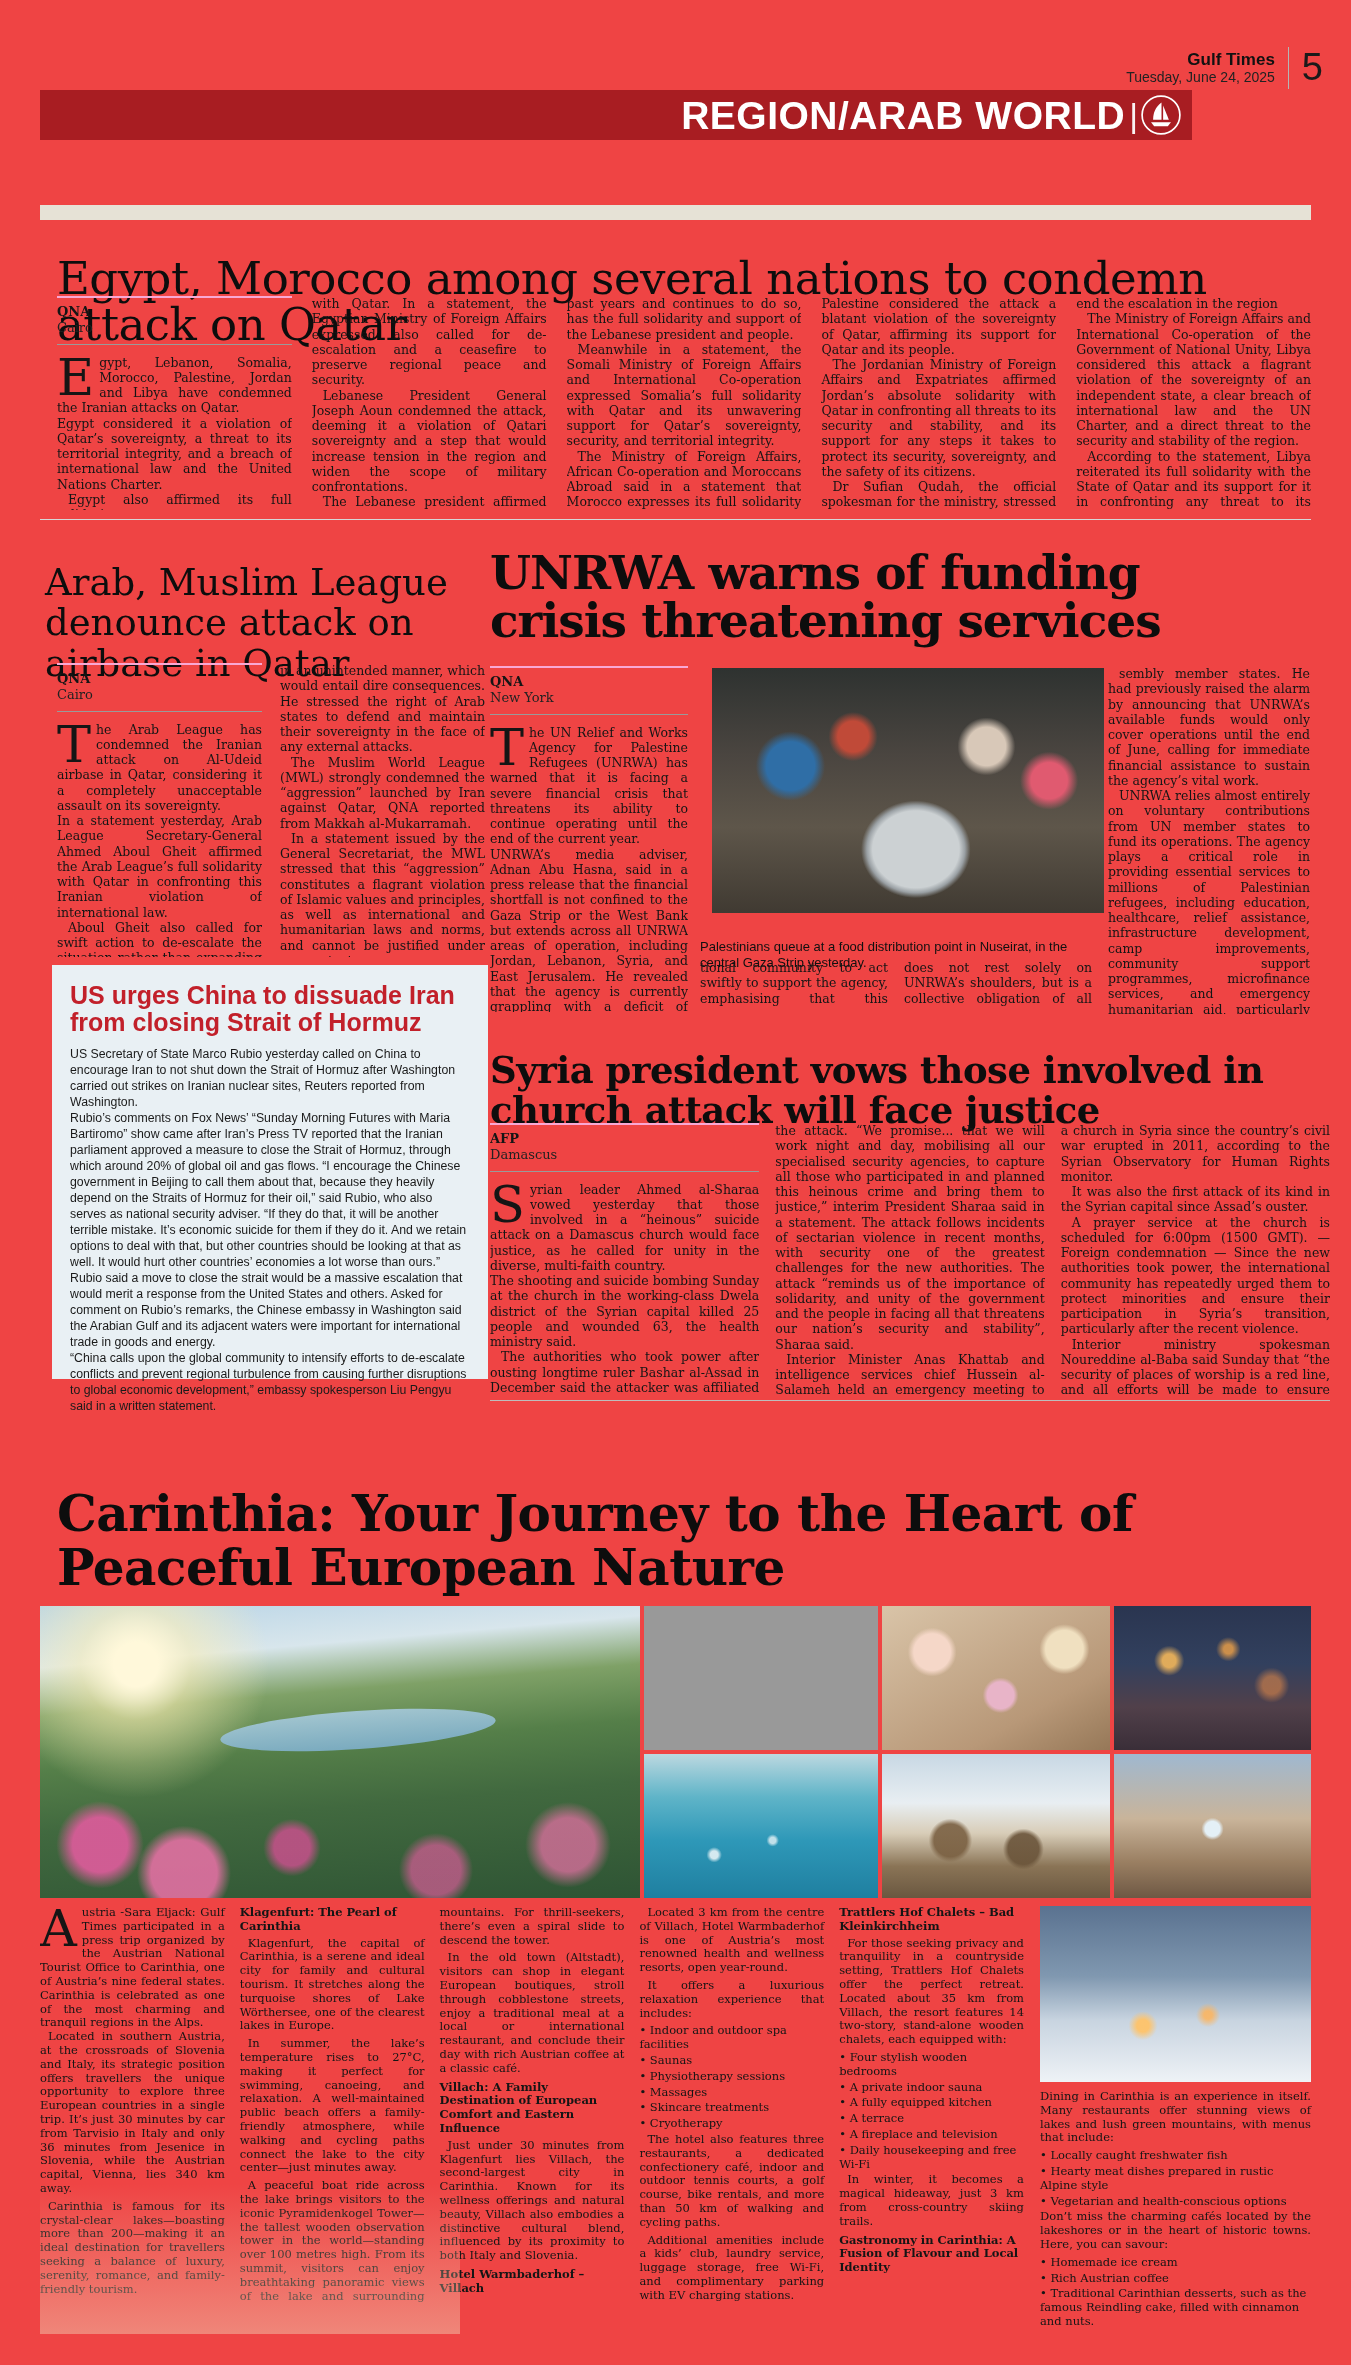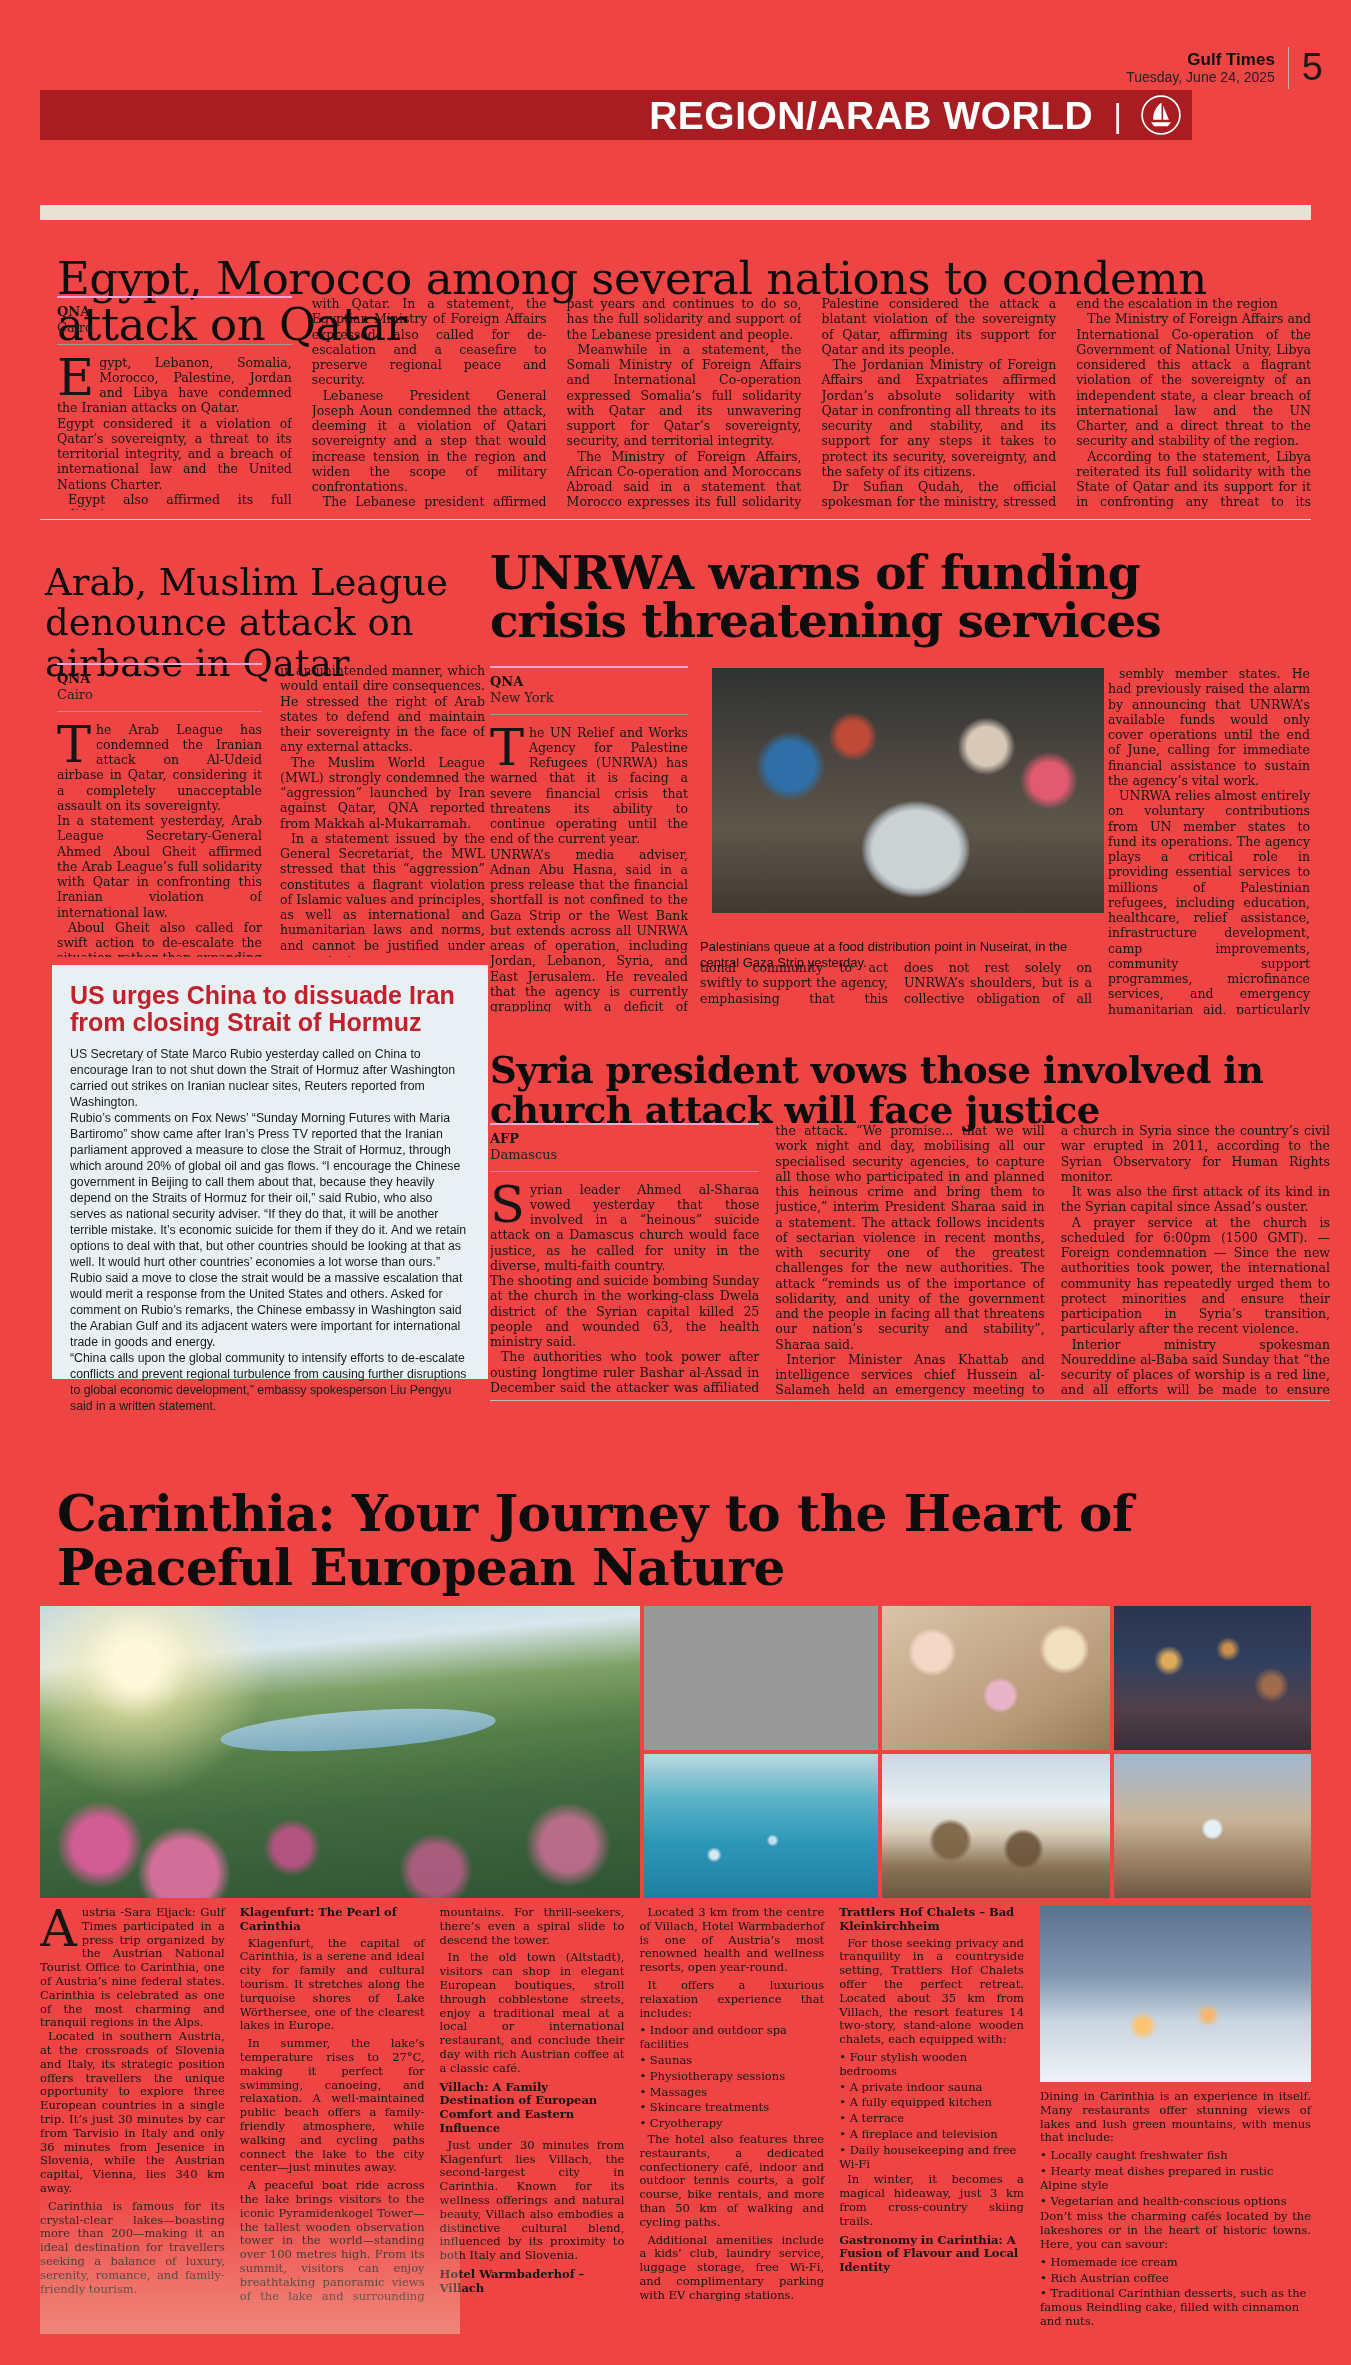--- a/index.html
+++ b/index.html
@@ -8,21 +8,21 @@
 
   
   .masthead{position:absolute;top:46px;right:40px;display:flex;align-items:center;gap:13px;}
   .mast-text{text-align:right;line-height:1.15;}
   .paper-name{font-weight:700;font-size:17px;}
   .paper-date{font-size:14px;color:#222;}
   .mast-div{width:1px;height:42px;background:#b5b5b5;}
   .page-num{font-size:38px;font-weight:400;color:#1a1a1a;}
 
   .banner{position:absolute;top:90px;left:40px;width:1152px;height:50px;background:#a81d22;
-          color:#fff;display:flex;align-items:center;justify-content:flex-end;gap:16px;
+          color:#fff;display:flex;align-items:center;justify-content:flex-end;gap:0;
           padding-right:10px;box-sizing:border-box;}
   .banner-title{font-size:39px;font-weight:700;letter-spacing:.5px;line-height:1;}
   .banner-pipe{font-size:34px;font-weight:300;opacity:.95;margin:0 2px 0 4px;}
   .dhow{width:42px;height:42px;flex:0 0 auto;}
 
   .kicker{position:absolute;top:205px;left:40px;width:1271px;height:15px;background:#e6e2d6;}
 
   
   .hl-serif{font-family:"DejaVu Serif","Liberation Serif",serif;color:#0d0d0d;}
   .byline{border-top:2px solid #f9a8d4;border-bottom:1px solid #9a9a9a;padding:6px 0 7px;margin-bottom:10px;}

